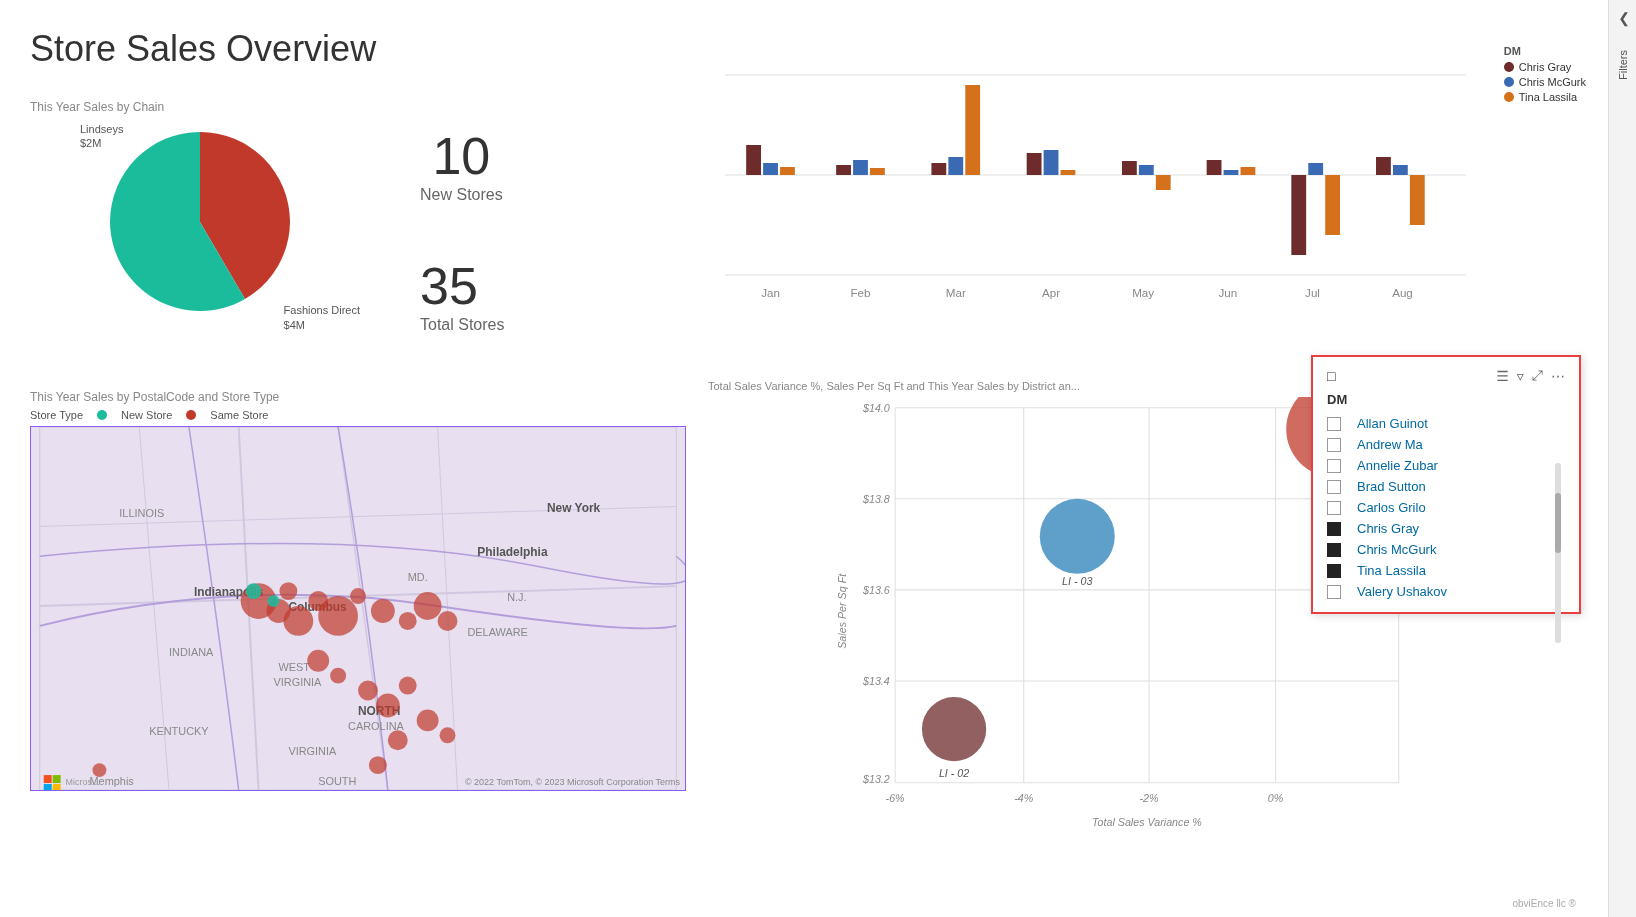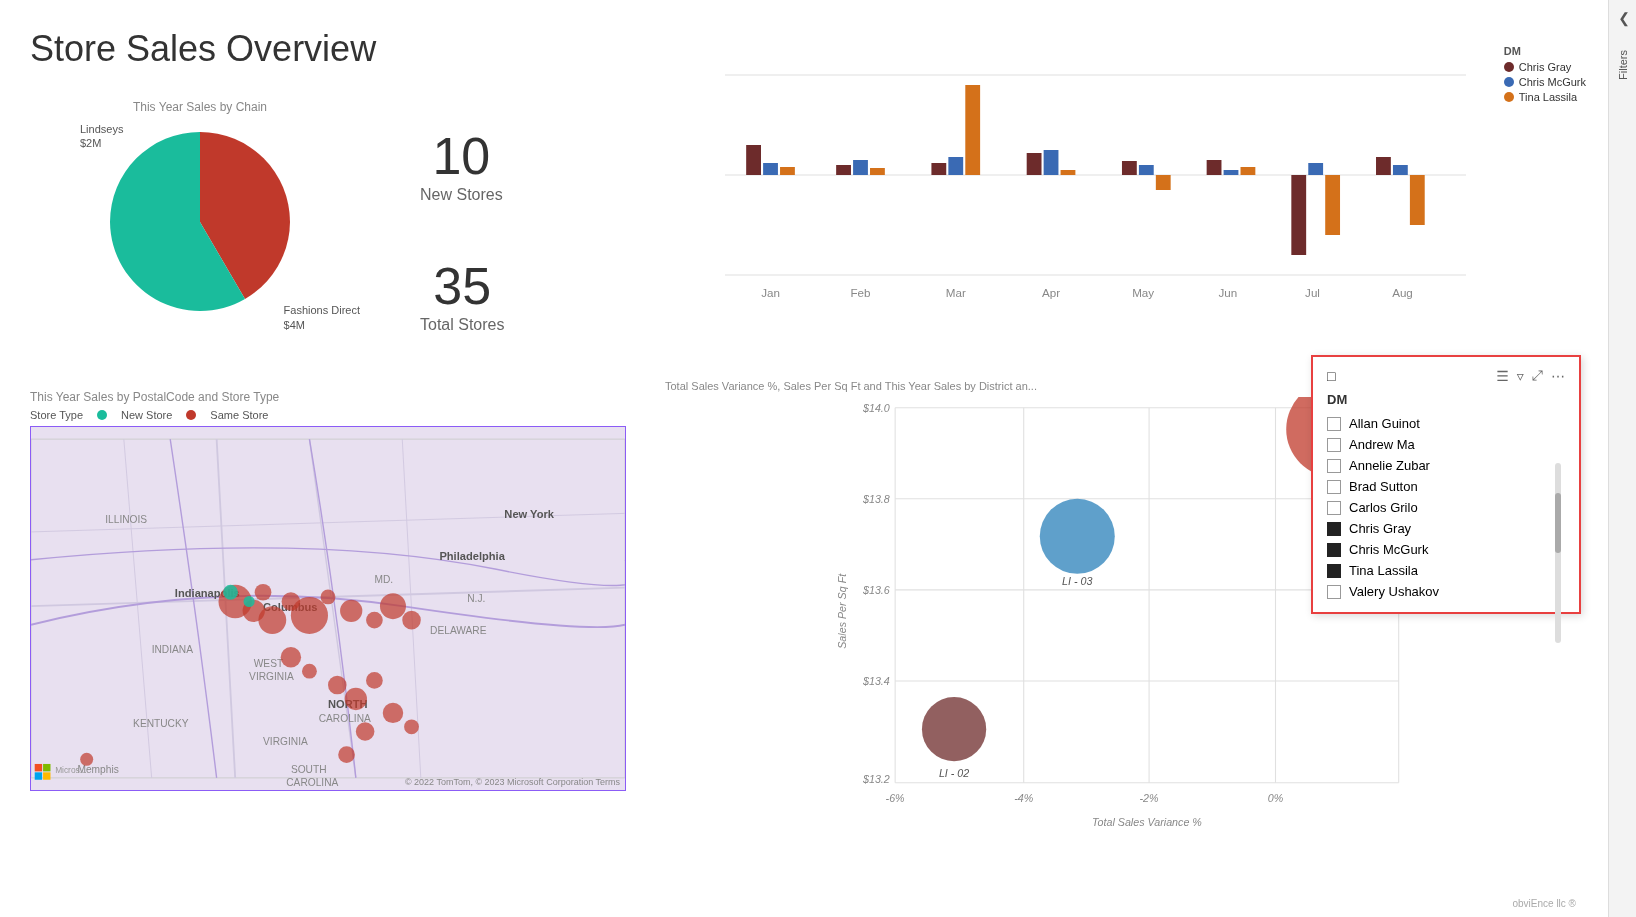--- a/index.html
+++ b/index.html
@@ -9,52 +9,52 @@
 
     
     .title { position: absolute; top: 28px; left: 30px; font-size: 36px; font-weight: 300; color: #333; }
 
     
     .filters-side { position: absolute; right: 0; top: 0; width: 28px; height: 917px; background: #f3f3f3; border-left: 1px solid #ddd; display: flex; flex-direction: column; align-items: center; }
     .filters-arrow { position: absolute; top: 10px; right: 6px; font-size: 14px; color: #555; cursor: pointer; }
 
     
     .pie-section { position: absolute; top: 100px; left: 30px; width: 340px; }
-    .section-title { font-size: 12px; color: #888; margin-bottom: 8px; text-align: center; }
+    .section-title { font-size: 12px; color: #888; margin-bottom: 8px; }
 
     .pie-container { position: relative; width: 220px; height: 220px; margin: 0 auto; }
 
     
     .stores-section { position: absolute; top: 130px; left: 420px; text-align: center; }
     .stores-number { font-size: 52px; font-weight: 200; color: #333; line-height: 1; }
     .stores-label { font-size: 16px; color: #666; margin-top: 4px; }
-    .stores-section2 { position: absolute; top: 260px; left: 420px; text-align: center; }
+    .stores-section2 { position: absolute; top: 260px; left: 420px; }
 
     
     .bar-section { position: absolute; top: 45px; left: 670px; right: 50px; height: 310px; }
     .bar-title { font-size: 11px; color: #888; margin-bottom: 8px; }
     .bar-chart-area { position: relative; width: 100%; height: 260px; }
 
     
-    .map-section { position: absolute; top: 390px; left: 30px; width: 596px; height: 410px; }
+    .map-section { position: absolute; top: 390px; left: 30px; width: 656px; height: 410px; }
     .map-title { font-size: 12px; color: #888; margin-bottom: 5px; }
     .map-legend { display: flex; align-items: center; gap: 14px; margin-bottom: 5px; font-size: 11px; color: #555; }
     .legend-dot { width: 10px; height: 10px; border-radius: 50%; display: inline-block; }
     .map-bg { width: 100%; height: 365px; background: #e8e0f0; border: 1px solid #8b5cf6; position: relative; overflow: hidden; }
 
     
     .scatter-section { position: absolute; top: 380px; left: 665px; right: 50px; height: 490px; }
-    .scatter-title { font-size: 11px; color: #888; margin-bottom: 5px; }
+    .scatter-title { font-size: 11px; color: #888; margin-bottom: 5px; margin-left: 43px; }
 
     
     .filter-popup { position: absolute; top: 355px; right: 55px; width: 270px; background: #fff; border: 2px solid #e84040; z-index: 100; padding: 10px 14px; box-shadow: 2px 2px 8px rgba(0,0,0,0.15); }
     .filter-popup-header { display: flex; align-items: center; justify-content: space-between; margin-bottom: 8px; }
     .filter-popup-icons { display: flex; gap: 8px; align-items: center; color: #666; }
     .filter-popup-title { font-size: 13px; font-weight: 600; color: #333; margin-bottom: 6px; }
-    .filter-item { display: flex; align-items: center; gap: 8px; padding: 3px 0; font-size: 13px; color: #000000; }
+    .filter-item { display: flex; align-items: center; gap: 16px; padding: 3px 0; font-size: 13px; color: #0369a1; }
     .filter-item .check-filled { width: 14px; height: 14px; background: #222; display: inline-block; flex-shrink: 0; }
     .filter-item .check-empty { width: 14px; height: 14px; border: 1px solid #999; display: inline-block; flex-shrink: 0; background: #fff; }
     .filter-scrollbar { position: absolute; right: 4px; top: 50px; width: 6px; height: 180px; background: #ddd; border-radius: 3px; }
     .filter-scrollbar-thumb { width: 6px; height: 60px; background: #aaa; border-radius: 3px; margin-top: 30px; }
     .legend-title { font-size: 11px; color: #555; font-weight: 600; margin-bottom: 4px; }
     .legend-item { display: flex; align-items: center; gap: 5px; font-size: 11px; color: #333; margin-bottom: 3px; }
     .legend-circle { width: 10px; height: 10px; border-radius: 50%; }
 
     
     .map-svg { position: absolute; top: 0; left: 0; width: 100%; height: 100%; }

